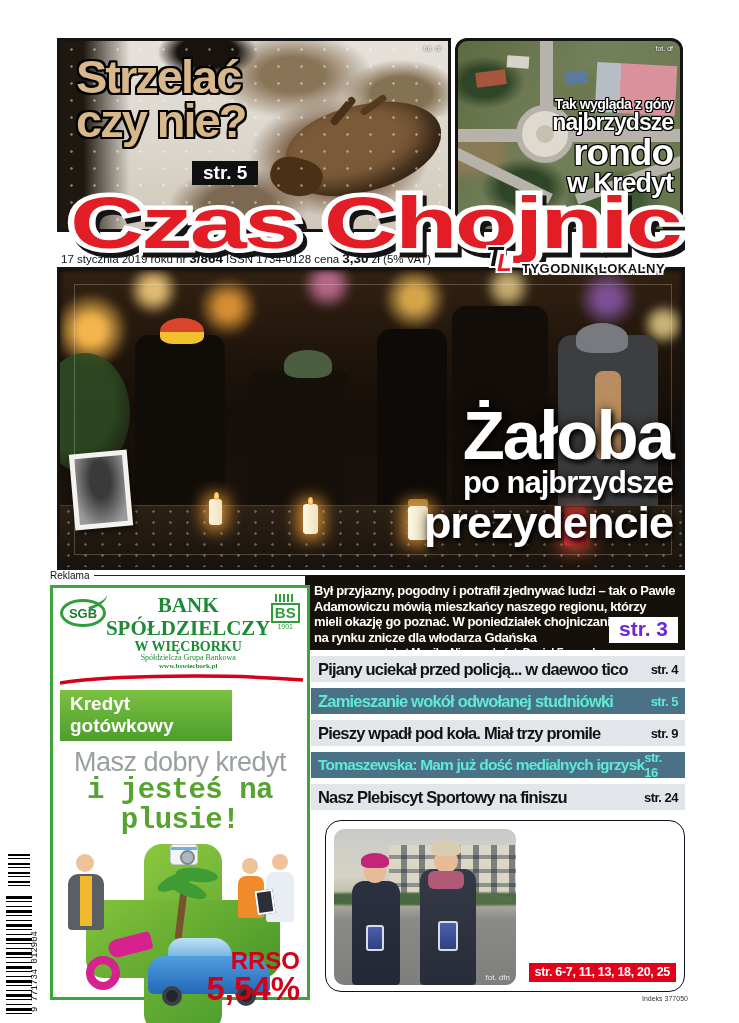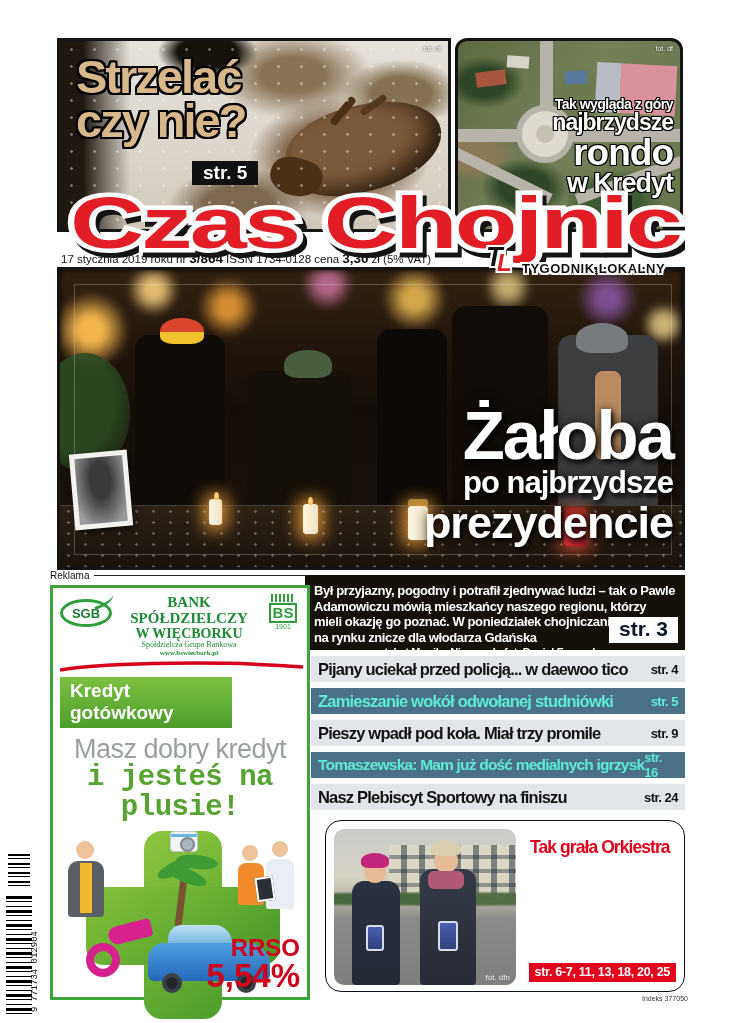--- a/index.html
+++ b/index.html
@@ -98,31 +98,31 @@
   .main-inner-frame { position:absolute; left:14px; top:14px; right:10px; bottom:12px; border:1px solid rgba(255,255,255,.22); }
   .main-headline { position:absolute; right:9px; bottom:22px; text-align:right; color:#fff; font-weight:bold; z-index:3; }
   .mh1 { font-size:69px; line-height:.9; letter-spacing:-2px; }
   .mh2 { font-size:31px; line-height:1.05; letter-spacing:-1px; }
   .mh3 { font-size:45px; line-height:1.0; letter-spacing:-1px; }
 
   
   .lead-box { position:absolute; left:305px; top:575px; width:380px; height:75px; background:#16100b; color:#fff; padding:8px 9px 4px 9px; }
   .lead-text { font-size:13px; font-weight:bold; line-height:1.2; letter-spacing:-0.4px; }
   .lead-credit { font-size:11px; font-weight:bold; text-align:right; padding-right:78px; margin-top:1px; letter-spacing:-0.3px; }
-  .lead-ref { position:absolute; right:7px; bottom:7px; background:#fff; color:#0f172a; font-size:21px; font-weight:bold; padding:0 10px 2px 10px; }
+  .lead-ref { position:absolute; right:7px; bottom:7px; background:#fff; color:#6d28d9; font-size:21px; font-weight:bold; padding:0 10px 2px 10px; }
 
   
   .reklama { position:absolute; left:50px; top:570px; width:258px; display:flex; align-items:center; font-size:10px; color:#111; }
   .reklama-line { flex:1; height:1px; background:#222; margin-left:5px; }
   .ad { position:absolute; left:50px; top:585px; width:260px; height:415px; border:3px solid #3fa43c; background:#fff; padding:6px 7px; }
   .ad-header { display:flex; align-items:flex-start; }
   .sgb-logo { width:52px; height:28px; border:3px solid #2e9e3a; border-radius:50%; display:flex; align-items:center; justify-content:center; color:#1d7c31; font-weight:bold; font-size:13px; margin-top:5px; position:relative; }
   .sgb-swoosh { position:absolute; right:-6px; top:-5px; width:22px; height:10px; border-bottom:3px solid #2e9e3a; border-radius:0 0 100% 0; transform:rotate(-18deg); }
   .bank-name { flex:1; text-align:center; font-family:"Liberation Serif",serif; color:#1d8a35; line-height:1.08; }
-  .bank-l1 { font-size:15px; font-weight:bold; }
+  .bank-l1 { font-size:21px; font-weight:bold; }
   .bank-l2 { font-size:14px; font-weight:bold; }
   .bank-sub { font-size:8px; }
   .bank-url { font-size:7px; font-weight:bold; }
   .bs-emblem { width:34px; text-align:center; color:#2e9e3a; }
   .bs-bars { height:8px; margin:0 5px 1px 5px; background:repeating-linear-gradient(90deg,#2e9e3a 0 2px, transparent 2px 4px); }
   .bs-letters { font-size:15px; font-weight:bold; border:2px solid #2e9e3a; display:inline-block; line-height:1.05; padding:0 2px; }
   .bs-year { font-size:7px; }
   .ad-swoosh { display:block; margin-top:2px; }
   .kredyt-box { margin-top:4px; width:172px; background:linear-gradient(180deg,#7cc142,#4c9e2c); color:#fff; font-weight:bold; font-size:19px; padding:3px 10px 4px 10px; }
   .slogan { text-align:center; margin-top:7px; line-height:1.04; }
@@ -411,23 +411,20 @@
       <div class="person-head" style="left:30px; top:32px; width:22px; height:22px; background:#e6bb95;"></div>
       <div class="hat" style="left:27px; top:24px; width:28px; height:15px; background:#c2267a;"></div>
       <div class="wgirl" style="left:86px; top:40px; width:56px; height:116px; background:linear-gradient(180deg,#343a46,#272c38);"></div>
       <div class="person-head" style="left:100px; top:20px; width:24px; height:24px; background:#e6bb95;"></div>
       <div class="hat" style="left:97px; top:11px; width:30px; height:16px; background:#d9cdb0;"></div>
       <div class="hat" style="left:94px; top:42px; width:36px; height:18px; background:#b05a77; border-radius:6px;"></div>
       <div class="wosp-can" style="left:32px; top:96px; width:18px; height:26px;"></div>
       <div class="wosp-can" style="left:104px; top:92px; width:20px; height:30px;"></div>
       <div class="wosp-credit">fot. dfn</div>
     </div>
-    <div class="wosp-title-box">
-      <span class="wosp-title">Tak grała Orkiestra</span>
-    </div>
     <div class="wosp-body">Wolontariusze, w tym Marianna Jarzyna i Kinga Kiedrowska (na zdjęciu), sporo zebrali w WOŚP-owych puszkach. W Chojnicach przedsiębiorcy sypnęli groszem w ChCK, w gminie Chojnice pierwszy raz działał sztab, w Brusach w organizację zaangażowali się głównie młodzi, w gminie Czersk licytowano złotą gitarę, a w Konarzynach został pobity rekord finansowy</div>
     <div class="wosp-ref">str. 6-7, 11, 13, 18, 20, 25</div>
   </div>
 
   <div class="barcode">
     <div class="bc-top"></div>
     <div class="bc-main"></div>
     <div class="bc-num">9 771734 012904</div>
   </div>
 

